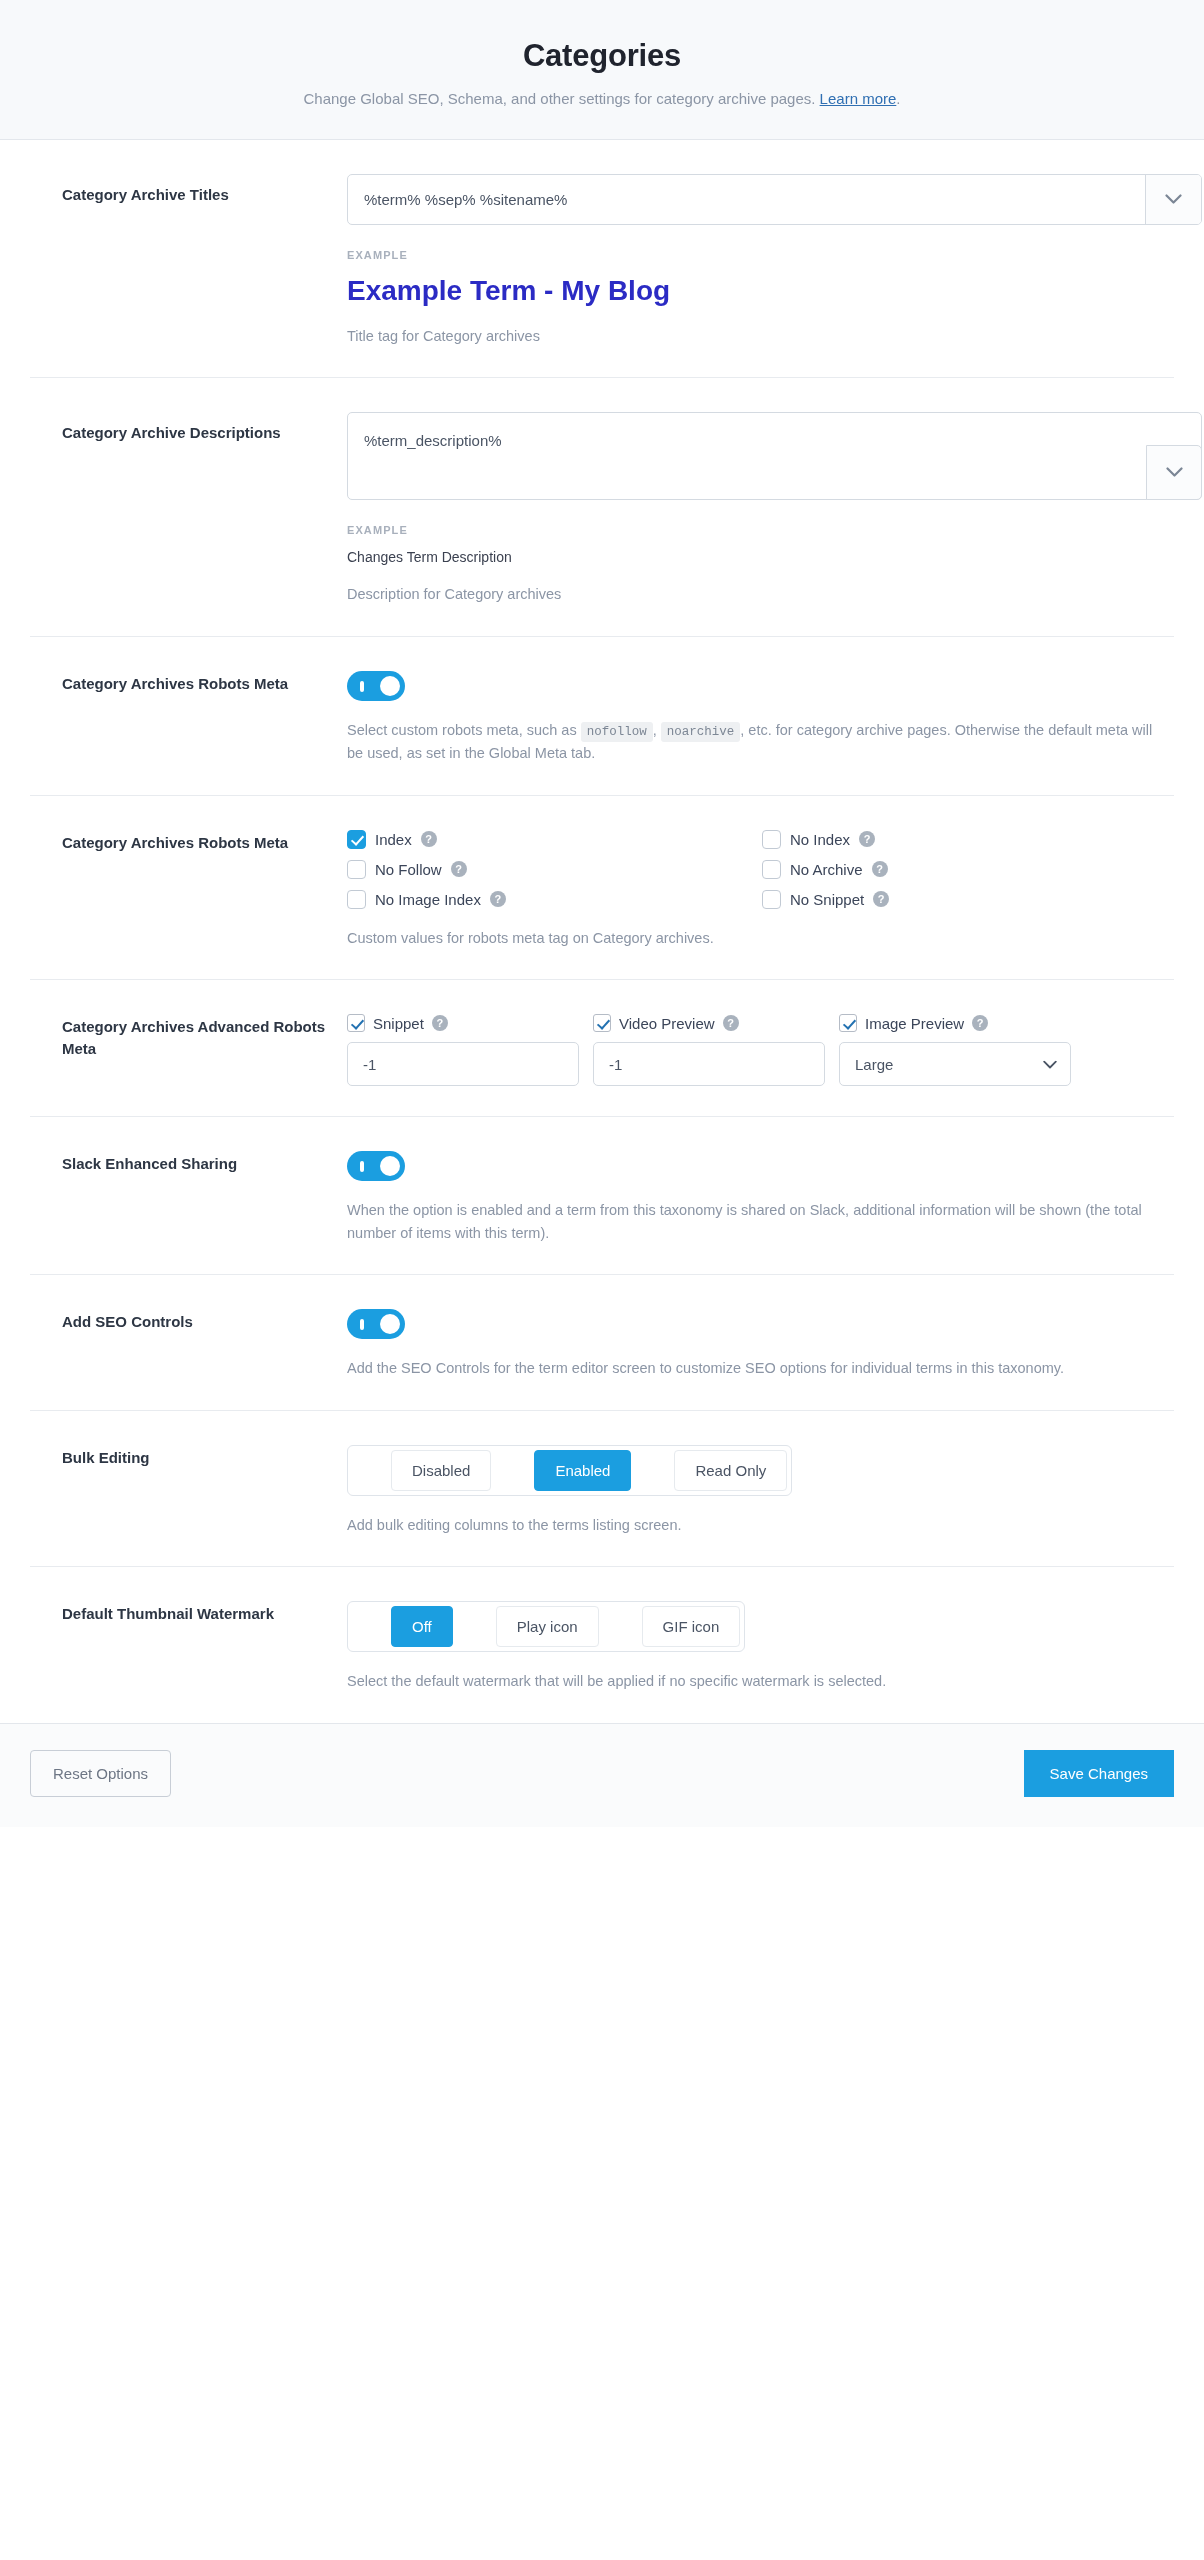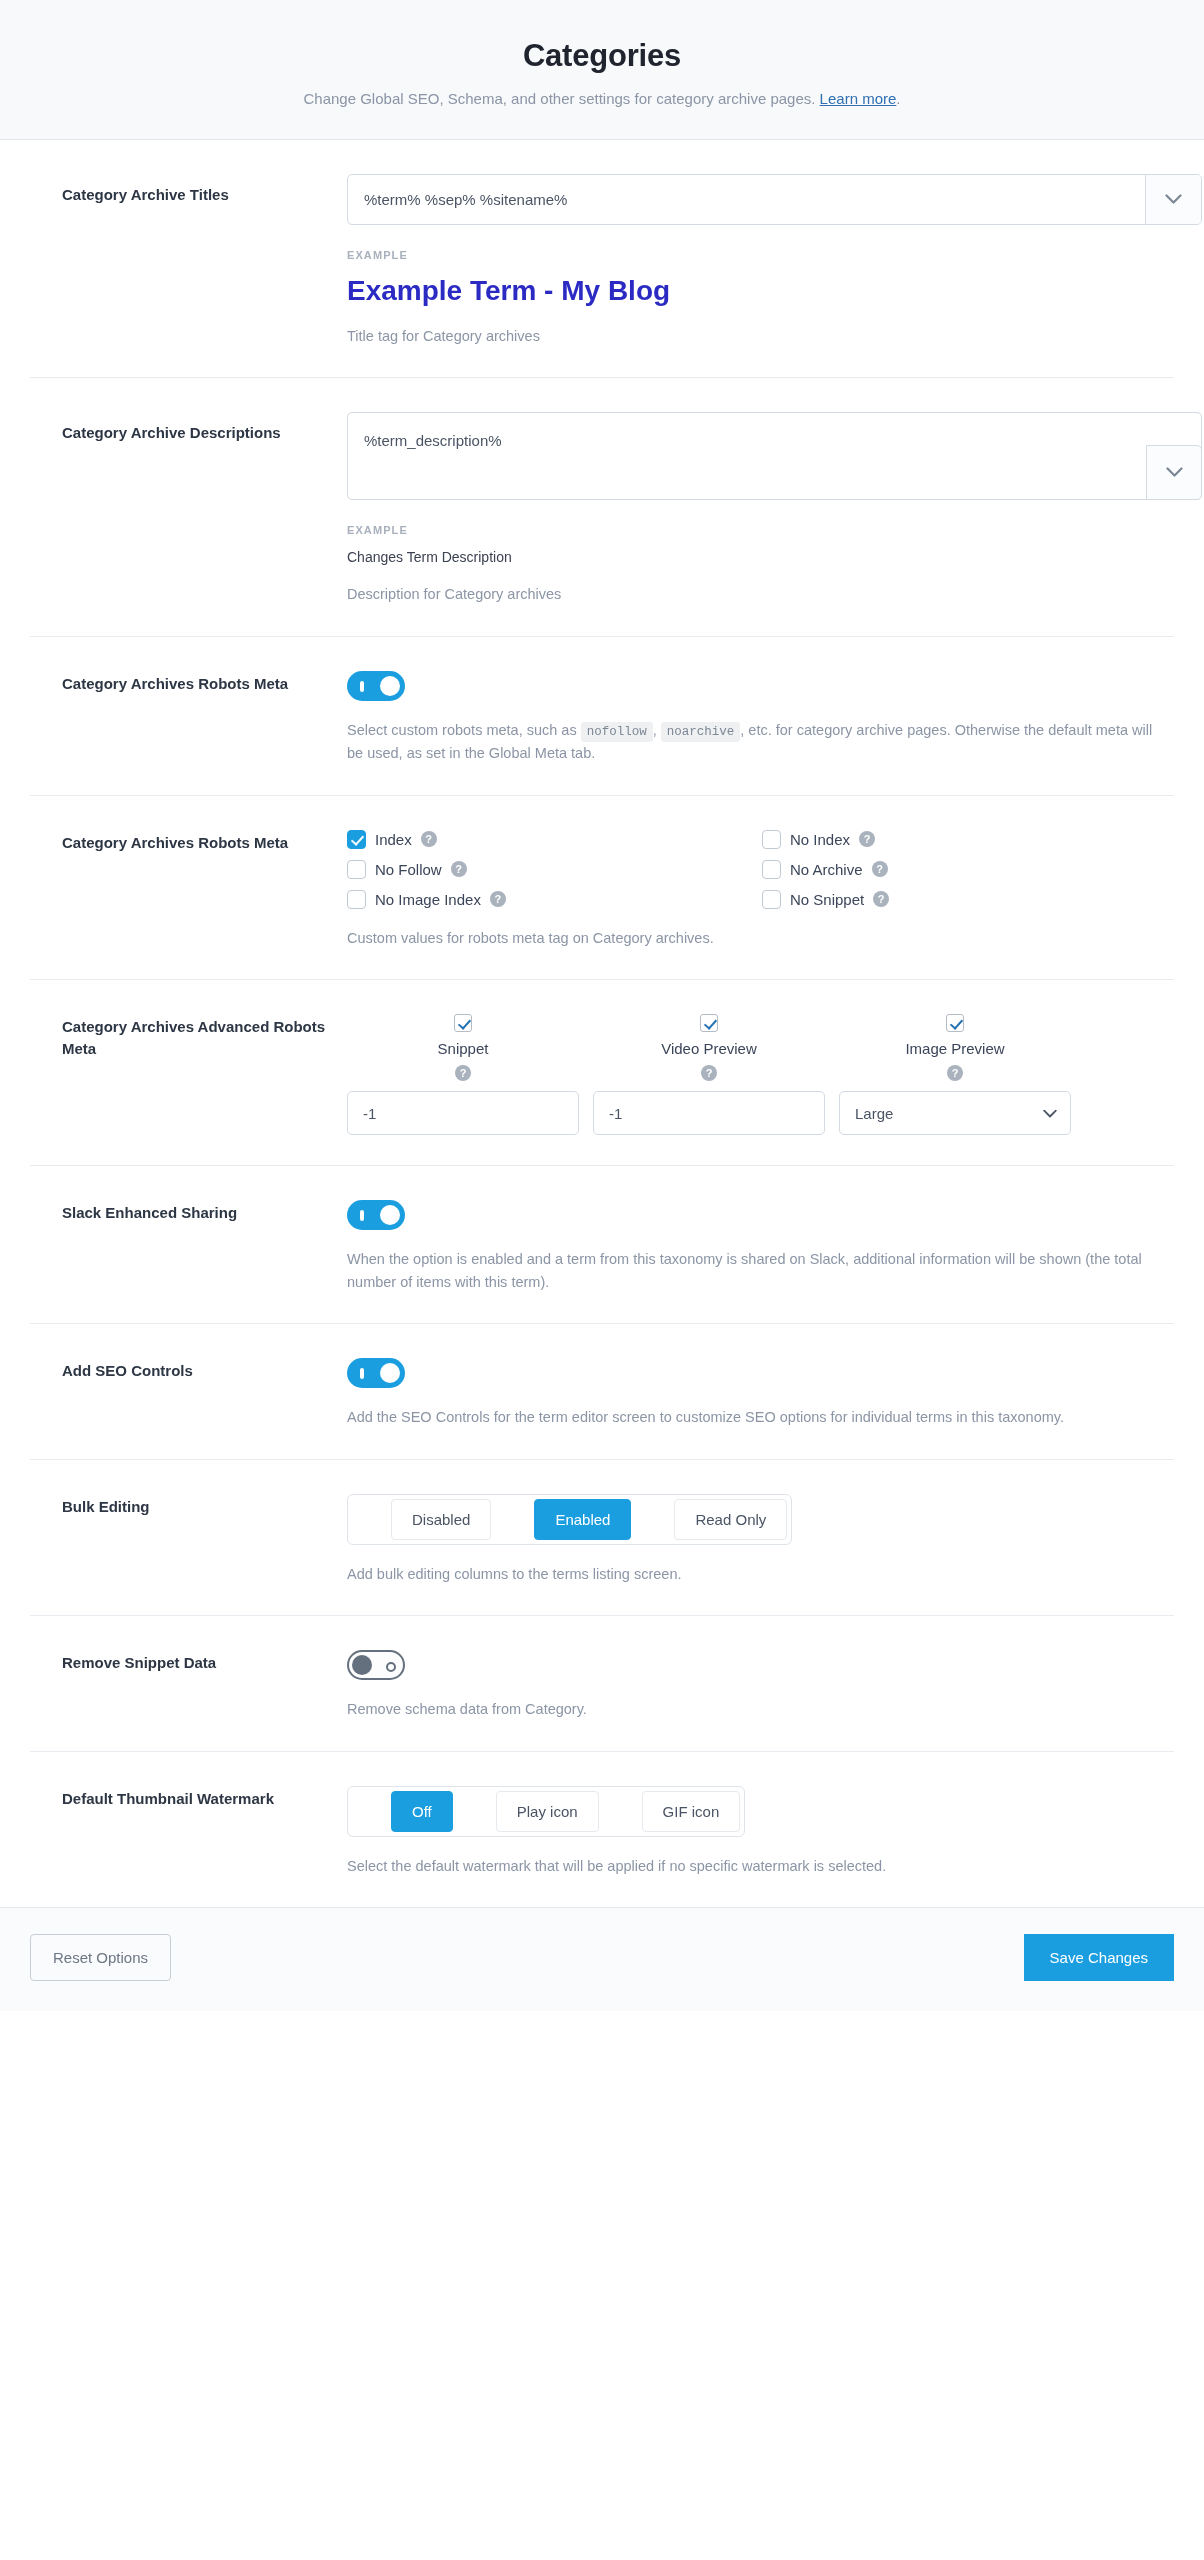--- a/index.html
+++ b/index.html
@@ -258,21 +258,20 @@
   
   .adv-cols { display: flex; gap: 14px; }
   .adv-col { width: 232px; }
   .adv-head {
     display: flex;
     align-items: center;
     gap: 8px;
     margin-bottom: 10px;
     font-size: 15px;
     color: #3b4559;
-    flex-direction: column;
   }
   .cb-native {
     width: 18px; height: 18px;
     flex: 0 0 18px;
     border: 1px solid #b5bcc6;
     border-radius: 3px;
     background: #fff;
     position: relative;
   }
   .cb-native.checked::after {
@@ -534,27 +533,20 @@
     <div class="row-body">
       <div class="segmented">
         <button class="seg">Disabled</button>
         <button class="seg active">Enabled</button>
         <button class="seg">Read Only</button>
       </div>
       <div class="help-text">Add bulk editing columns to the terms listing screen.</div>
     </div>
   </div>
 
-  <div class="row">
-    <div class="row-label tight">Remove Snippet Data</div>
-    <div class="row-body">
-      <div class="toggle off"></div>
-      <div class="help-text">Remove schema data from Category.</div>
-    </div>
-  </div>
 
   <div class="row">
     <div class="row-label tight">Default Thumbnail Watermark</div>
     <div class="row-body">
       <div class="segmented">
         <button class="seg active">Off</button>
         <button class="seg">Play icon</button>
         <button class="seg">GIF icon</button>
       </div>
       <div class="help-text">Select the default watermark that will be applied if no specific watermark is selected.</div>

